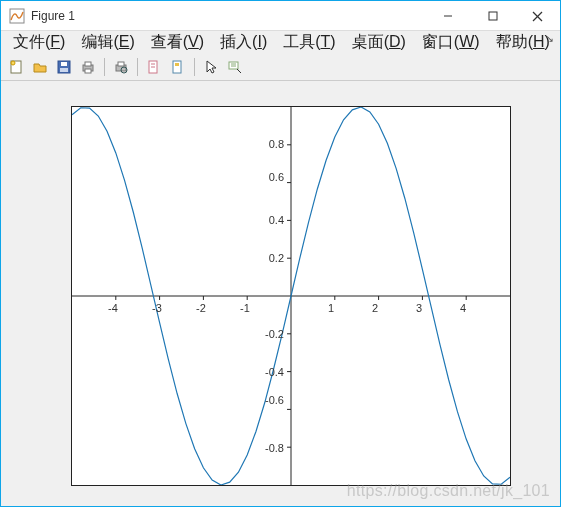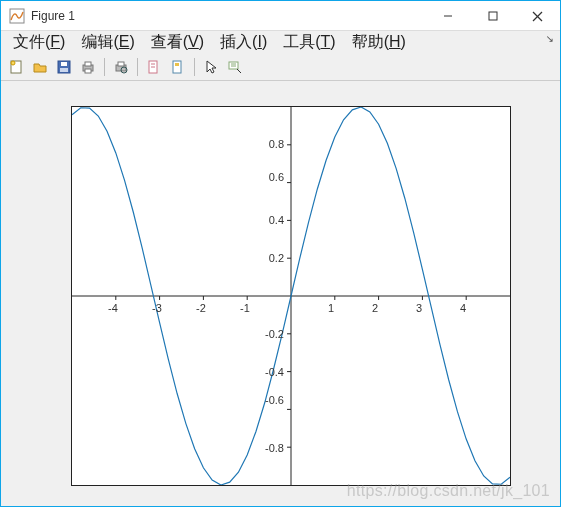--- a/index.html
+++ b/index.html
@@ -140,20 +140,22 @@
     </div>
   </div>
 
   <div class="menubar">
 
     <span class="menu-item">文件(<u>F</u>)</span>
       <span class="menu-item">编辑(<u>E</u>)</span>
       <span class="menu-item">查看(<u>V</u>)</span>
       <span class="menu-item">插入(<u>I</u>)</span>
       <span class="menu-item">工具(<u>T</u>)</span>
+      <span class="menu-item">桌面(<u>D</u>)</span>
+      <span class="menu-item">窗口(<u>W</u>)</span>
       <span class="menu-item">帮助(<u>H</u>)</span>
       <span class="more">↘</span>
   </div>
 
   <div class="toolbar">
     <span class="tbtn">
       <svg width="16" height="16">
           <rect x="3" y="2" width="10" height="12" fill="#fff" stroke="#7a7a55"></rect>
           <circle cx="5" cy="4" r="2" fill="#f7d763" stroke="#cc9a00"></circle>
         </svg>

